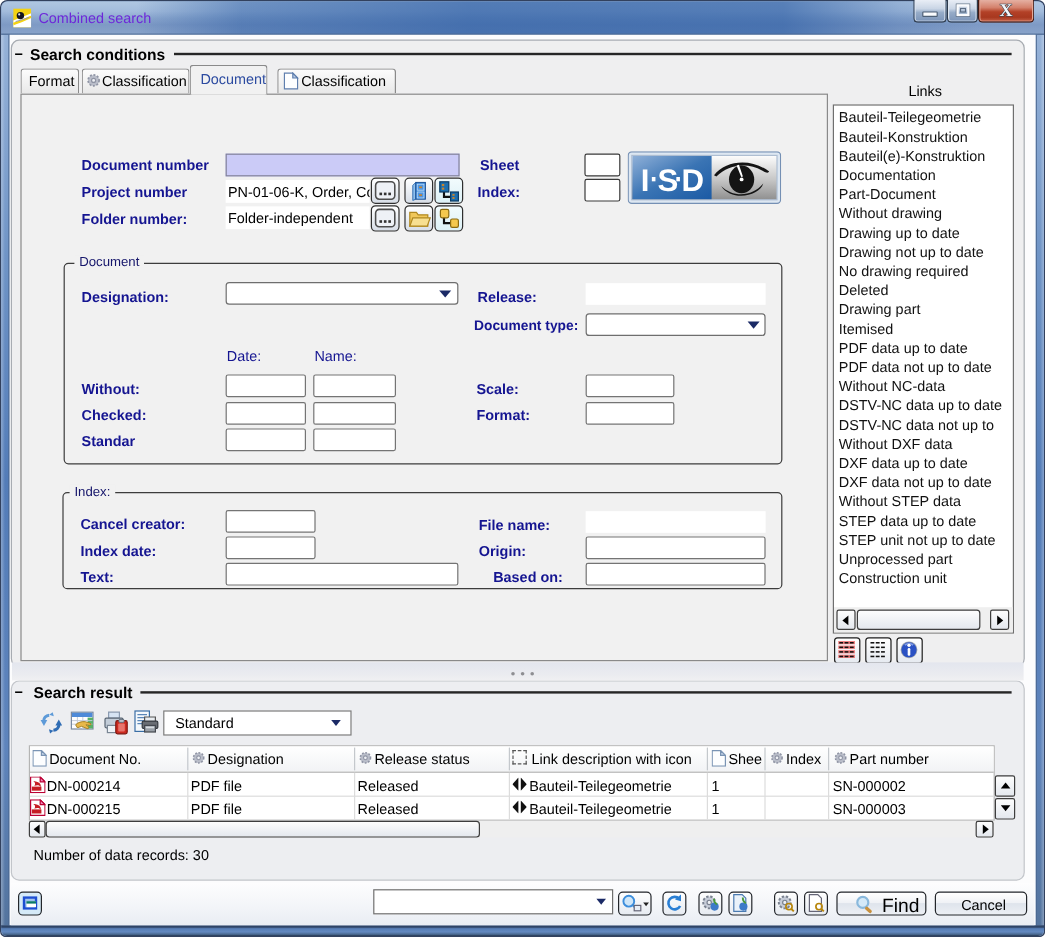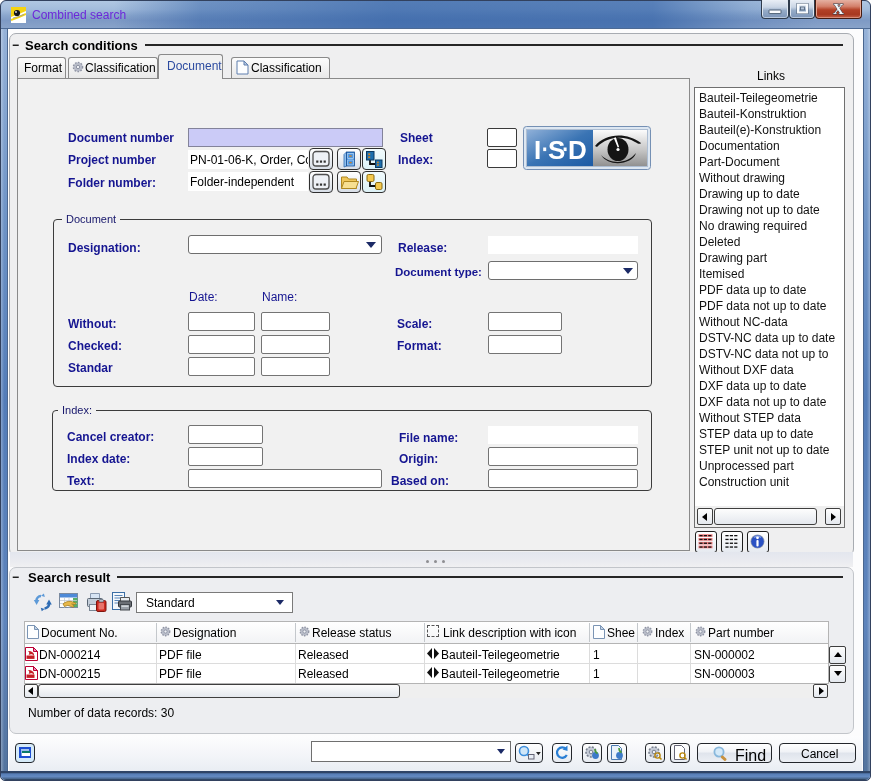--- a/index.html
+++ b/index.html
@@ -141,21 +141,21 @@
 <div class="inp" style="left:188px;top:425px;width:75px;height:19px;border-radius:2px"></div>
 <div class="lbl" style="left:67px;top:452px">Index date:</div>
 <div class="inp" style="left:188px;top:447px;width:75px;height:19px;border-radius:2px"></div>
 <div class="lbl" style="left:67px;top:474px">Text:</div>
 <div class="inp" style="left:188px;top:469px;width:194px;height:19px;border-radius:2px"></div>
 
 <div class="lbl" style="left:399px;top:431px">File name:</div>
 <div class="flat" style="left:488px;top:426px;width:150px;height:18px"></div>
 <div class="lbl" style="left:399px;top:452px">Origin:</div>
 <div class="inp" style="left:488px;top:447px;width:150px;height:19px;border-radius:2px"></div>
-<div class="lbl" style="left:391px;top:474px">Based on:</div>
+<div class="lbl" style="left:411px;top:474px">Based on:</div>
 <div class="inp" style="left:488px;top:469px;width:150px;height:19px;border-radius:2px"></div>
 
 <div class="txt" style="left:757px;top:69px">Links</div>
 <div class="abs" style="left:694px;top:87px;width:151px;height:441px;border:1px solid #6f6f6f;background:#fff"></div>
 <div id="linkslist" class="abs" style="left:699px;top:90px;width:144px;font-size:12px;line-height:16px;color:#111">
     <div style="height:16px;overflow:hidden">Bauteil-Teilegeometrie</div>
     <div style="height:16px;overflow:hidden">Bauteil-Konstruktion</div>
     <div style="height:16px;overflow:hidden">Bauteil(e)-Konstruktion</div>
     <div style="height:16px;overflow:hidden">Documentation</div>
     <div style="height:16px;overflow:hidden">Part-Document</div>

